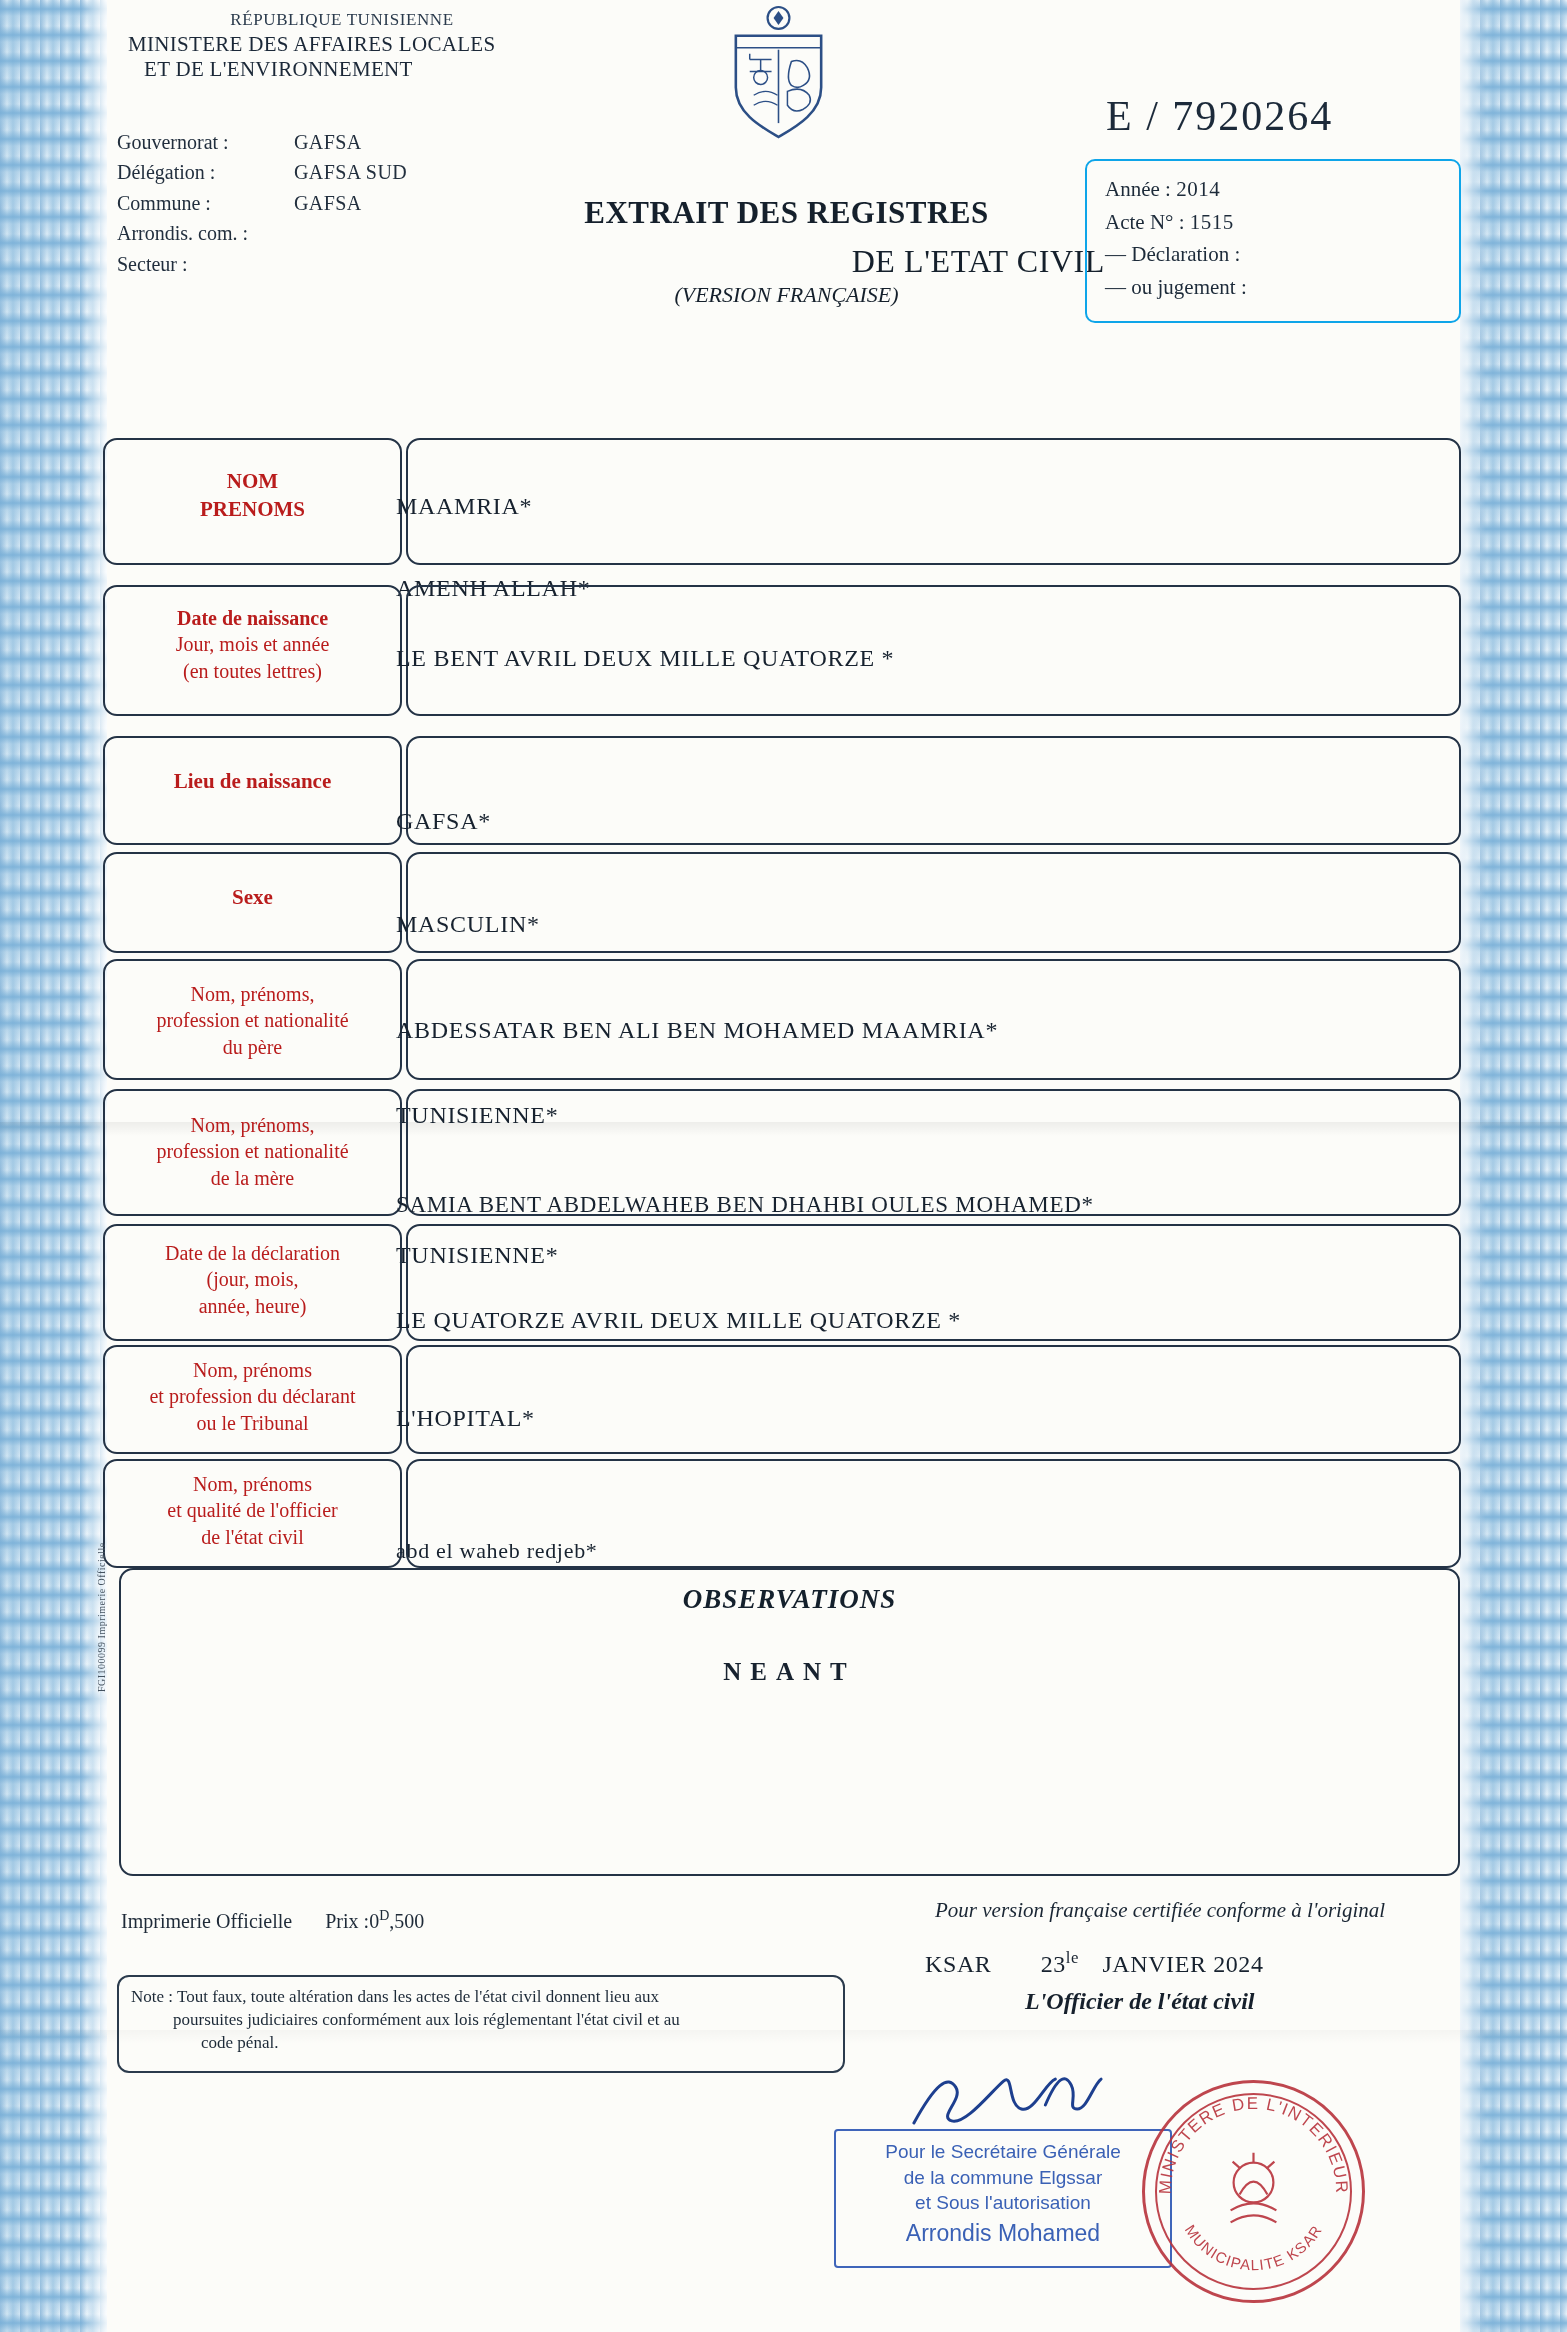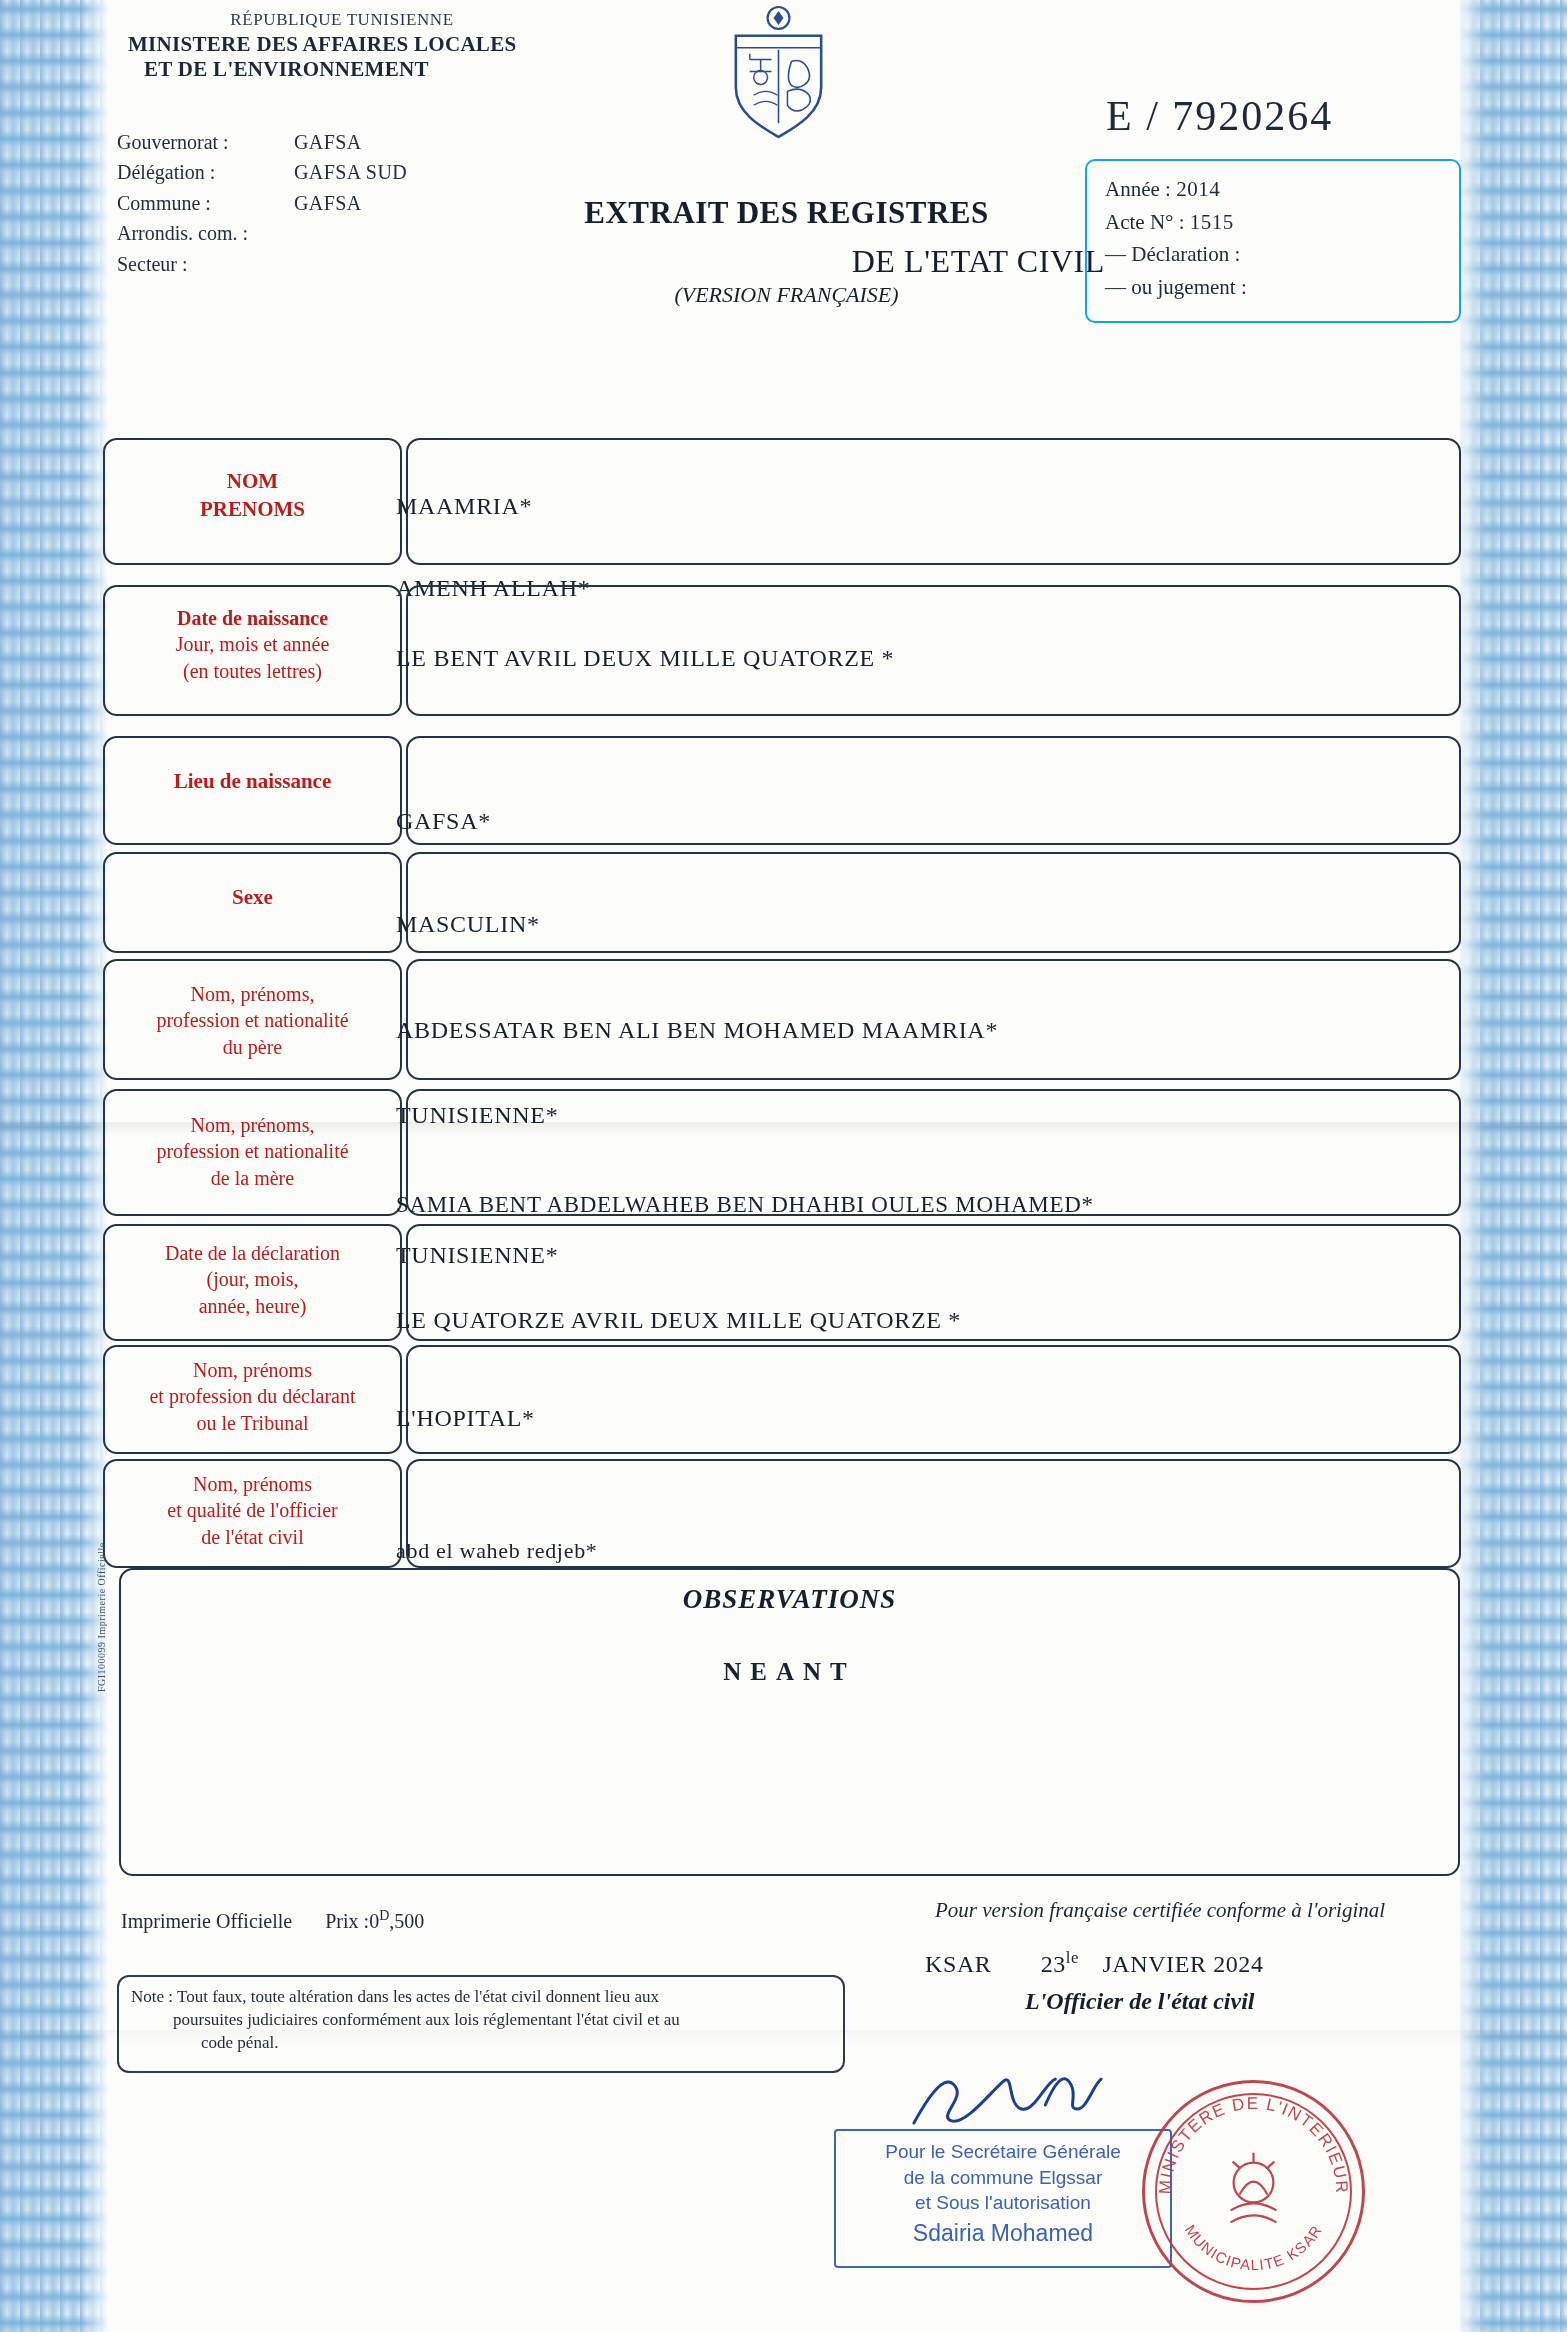--- a/index.html
+++ b/index.html
@@ -84,21 +84,21 @@
     color: #1b2838;
   }
   .hdr .rep {
     font-size: 17px;
     letter-spacing: 0.6px;
     text-align: center;
     width: 428px;
     color: #2a3a4c;
   }
   .hdr .min1, .hdr .min2 {
-    font-weight: bold;
+    font-weight: normal;
     font-size: 21px;
     letter-spacing: 0.3px;
   }
   .hdr .min1 { margin-top: 2px; }
   .hdr .min2 { margin-left: 16px; }
 
   .loc {
     position: absolute;
     left: 117px;
     top: 127px;
@@ -524,21 +524,21 @@
     <path d="M18 58 C40 18, 52 10, 60 22 C68 34, 42 52, 56 56 C70 60, 96 26, 108 16
              C118 8, 112 40, 126 44 C138 48, 150 18, 160 14" fill="none" stroke="#1d3f8f" stroke-width="3" stroke-linecap="round"></path>
     <path d="M150 40 C162 12, 170 8, 176 20 C182 32, 172 44, 182 44 C192 44, 198 20, 206 14" fill="none" stroke="#1d3f8f" stroke-width="3" stroke-linecap="round"></path>
   </svg>
 </div>
 
 <div class="stamp-blue">
   <div>Pour le Secrétaire Générale</div>
   <div>de la commune Elgssar</div>
   <div>et Sous l'autorisation</div>
-  <div class="nm">Sdairia Mohamed</div>
+  <div class="nm">Arrondis Mohamed</div>
 </div>
 
 <div class="stamp-red">
   <div class="ring"></div>
   <svg viewBox="0 0 218 218" width="217" height="217">
     <defs>
       <path id="arcTop" d="M 26 109 A 83 83 0 0 1 192 109"></path>
       <path id="arcBot" d="M 30 109 A 79 79 0 0 0 188 109"></path>
     </defs>
     <text font-family="Liberation Sans, sans-serif" font-size="17" fill="#b8333c" letter-spacing="1.5">

